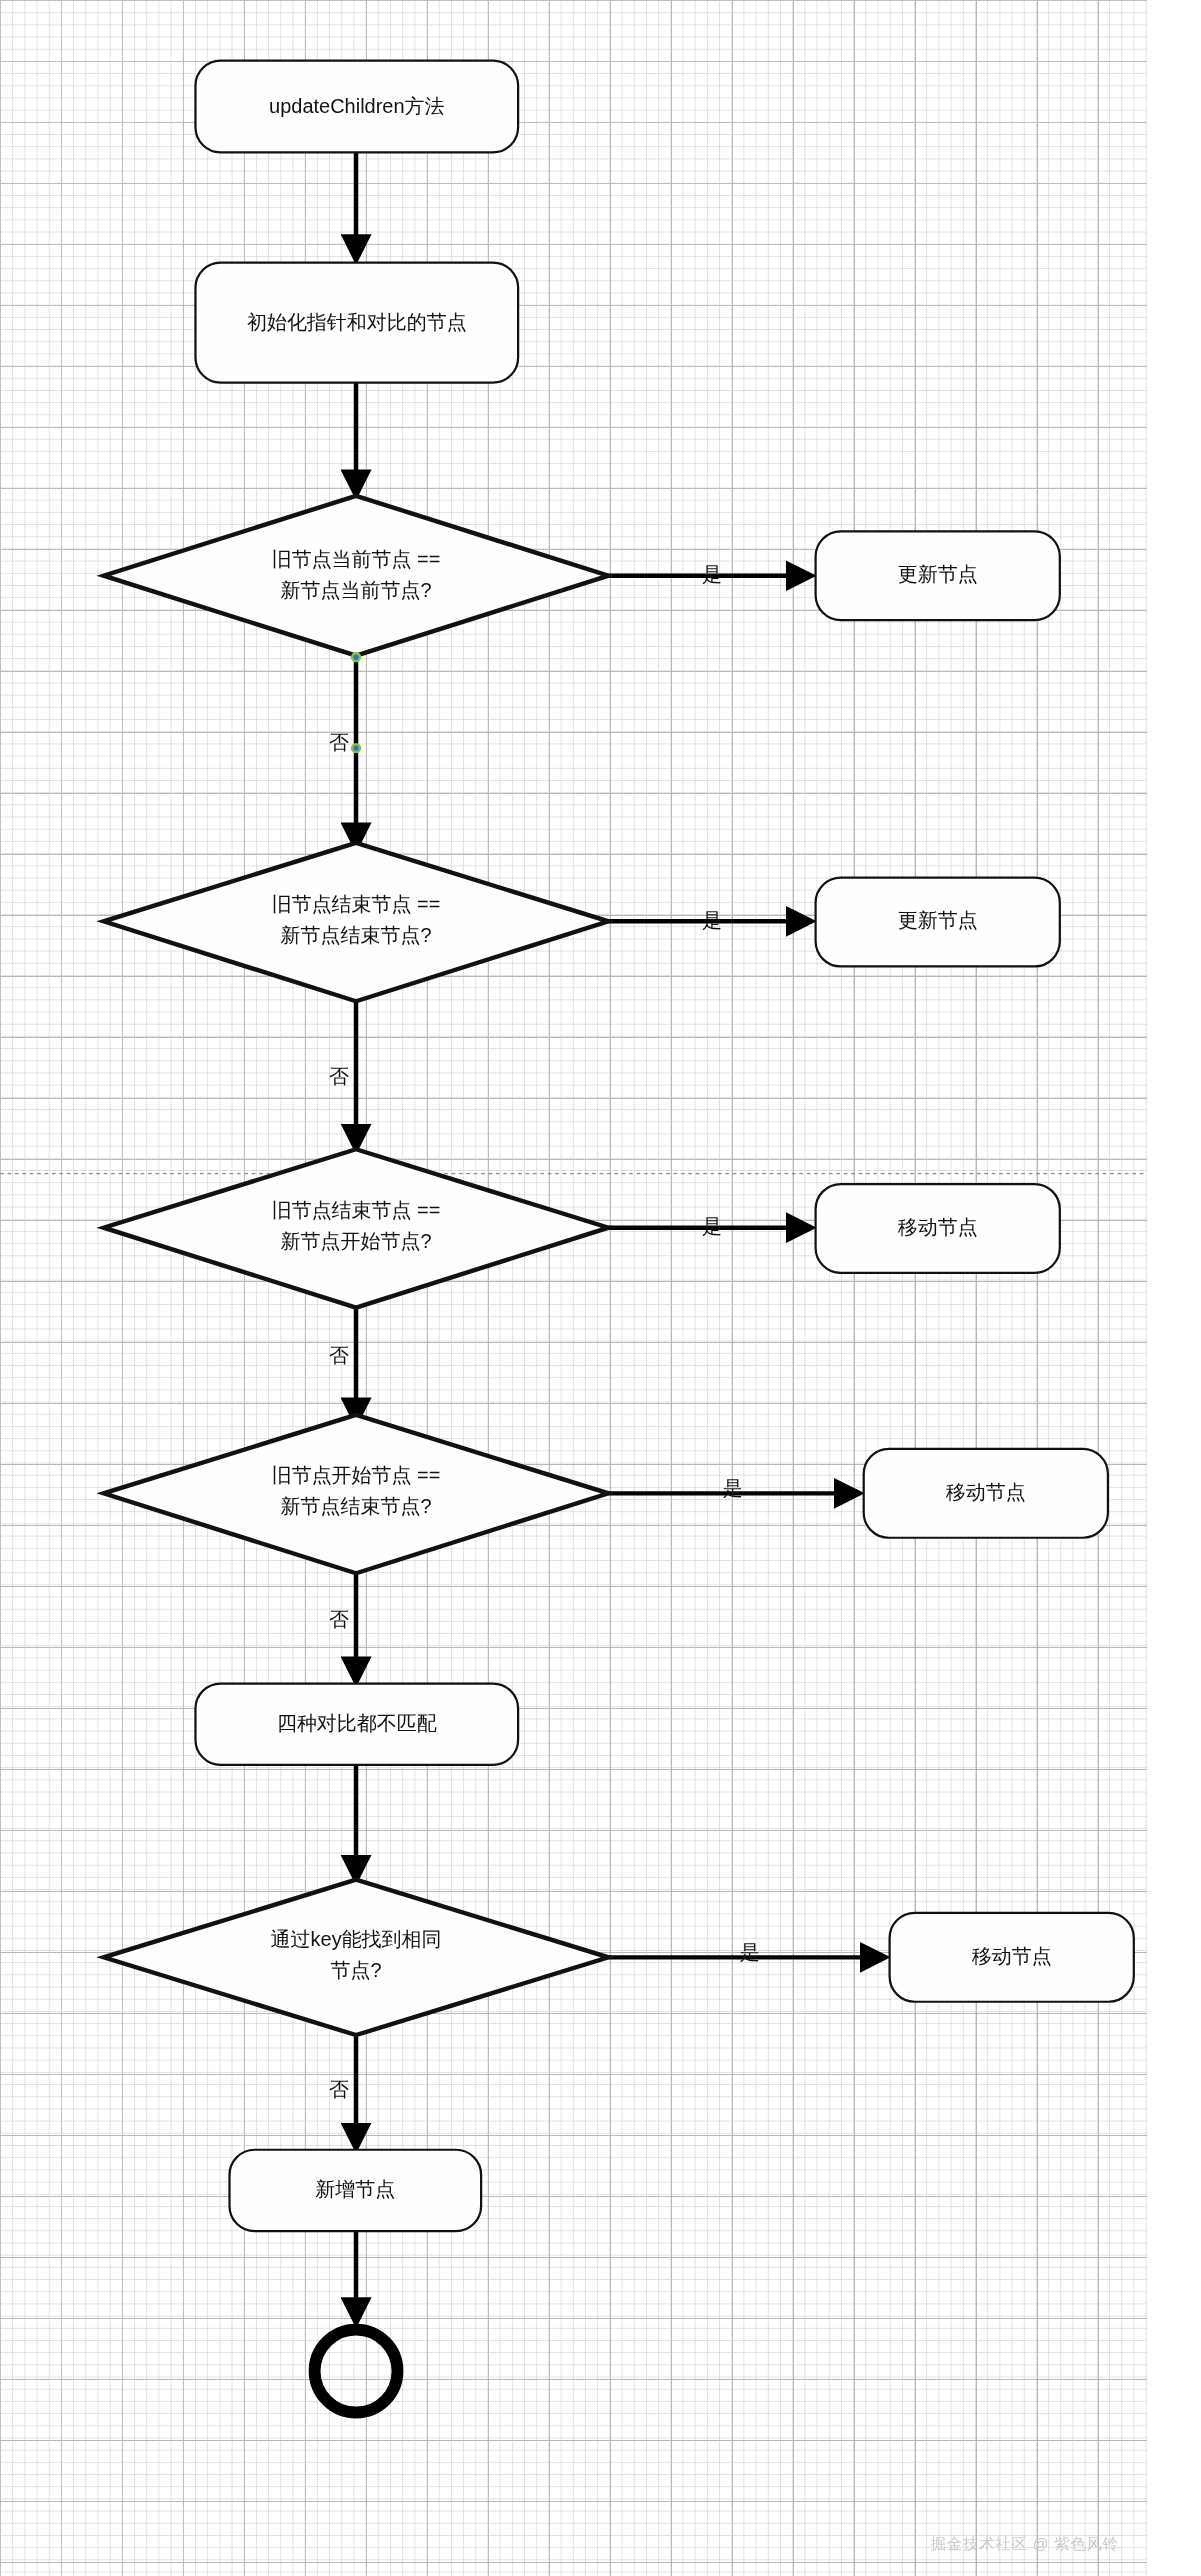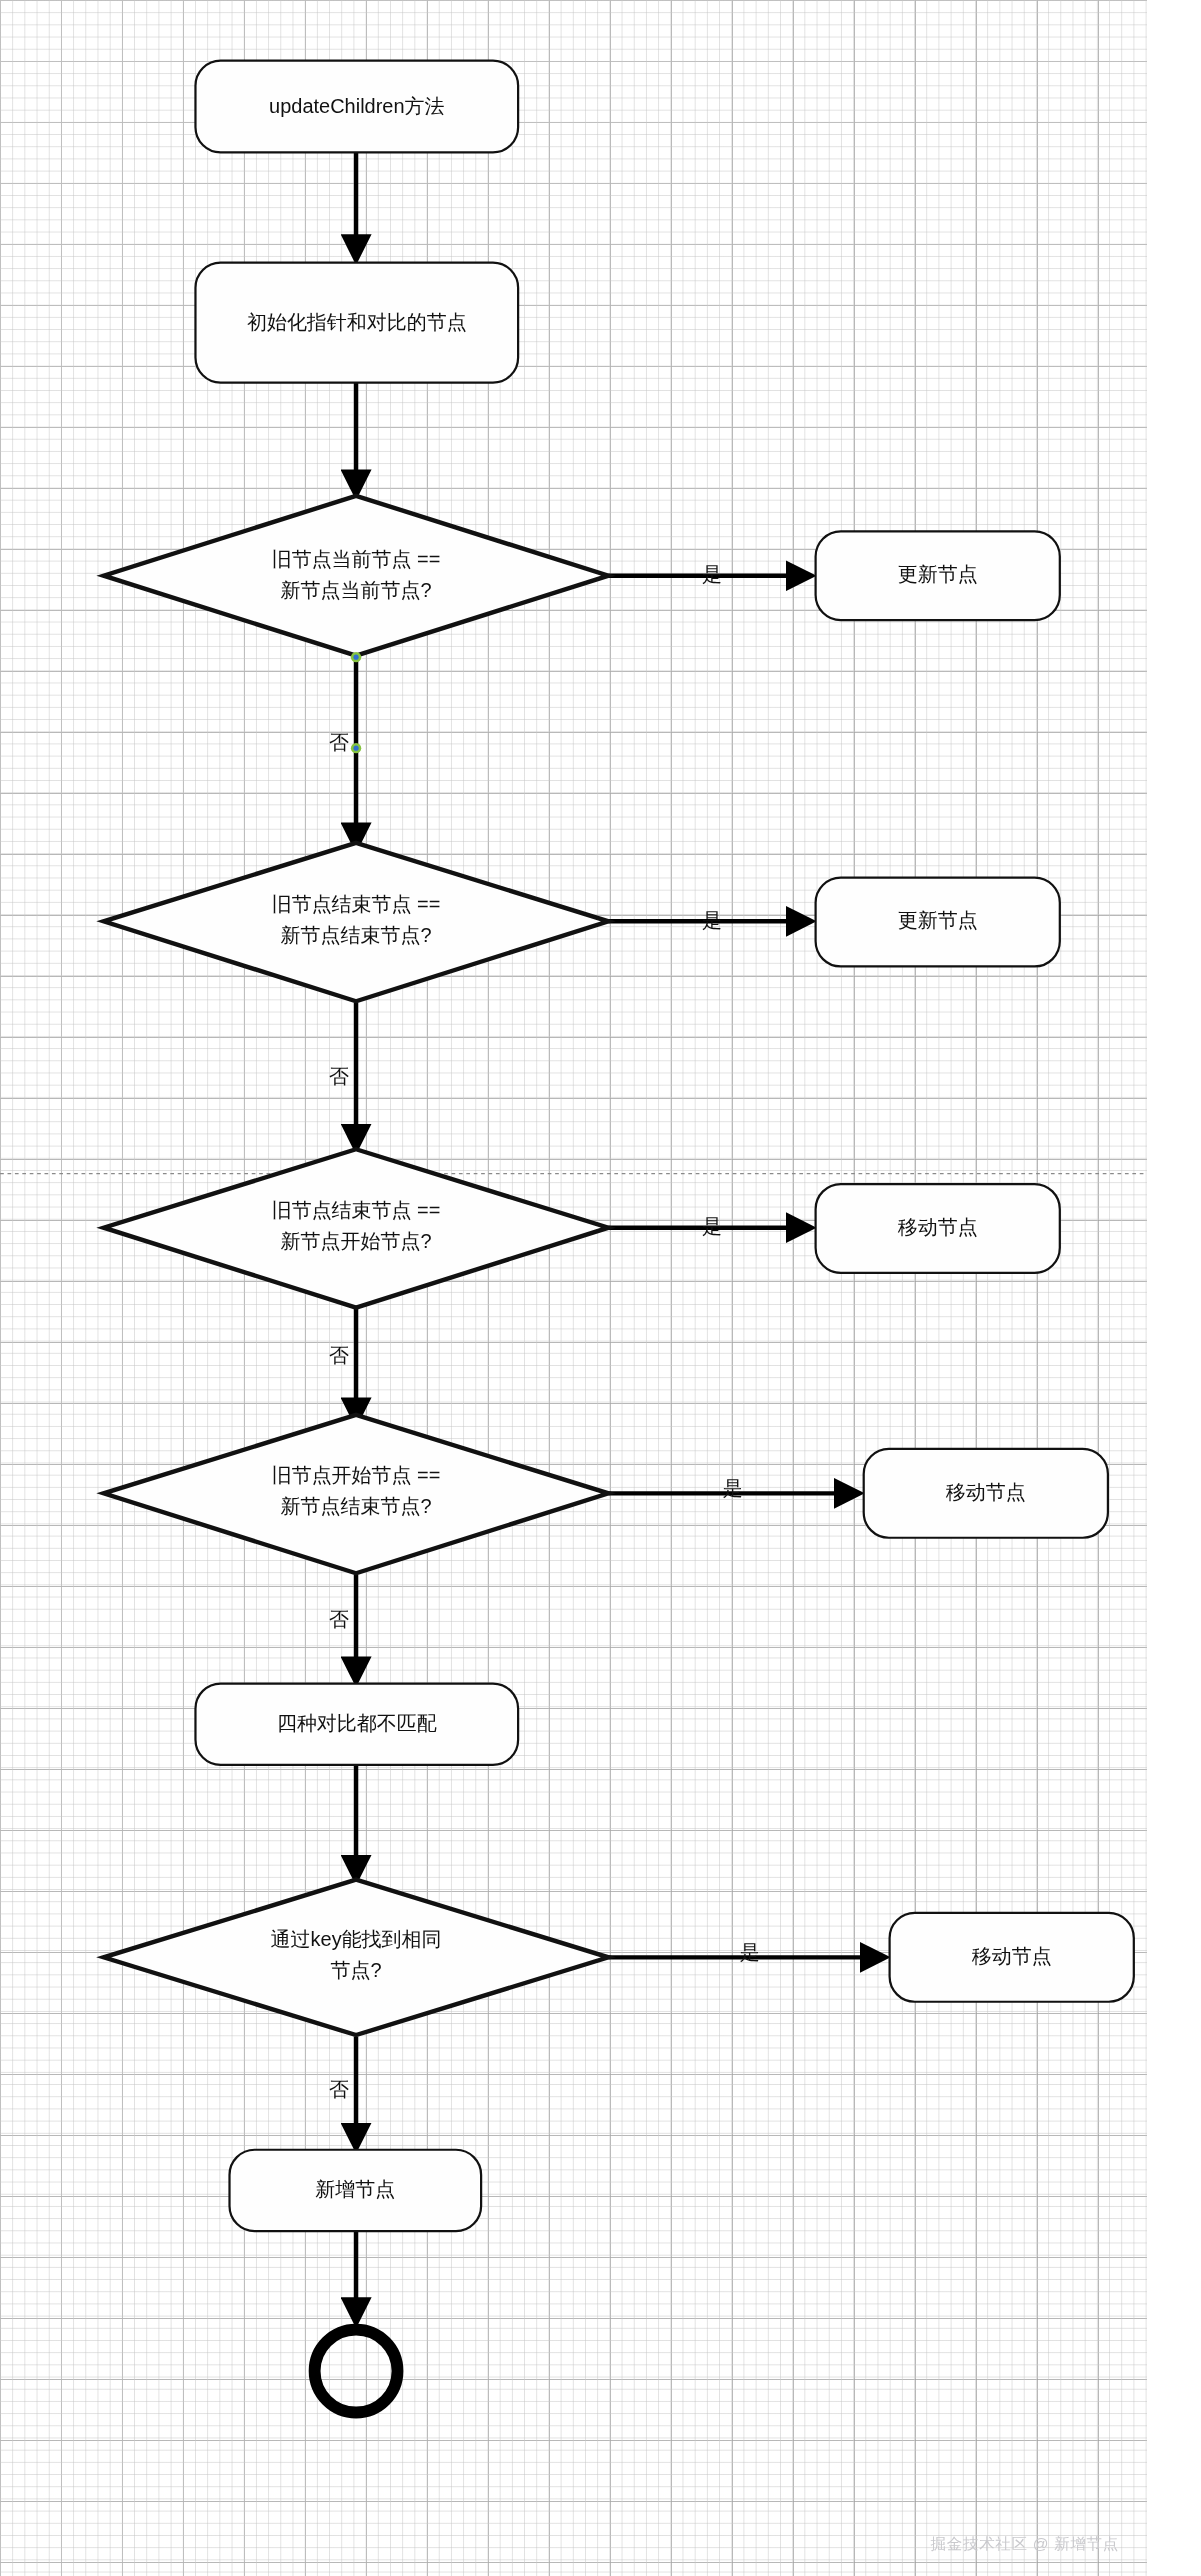--- a/index.html
+++ b/index.html
@@ -235,16 +235,16 @@
     <text class="edge-label" x="962" y="1659">是</text>
     <text class="edge-label" x="458" y="1833">否</text>
 
     <text class="edge-label" x="990" y="2013">是</text>
     <text class="edge-label" x="458" y="2190">否</text>
 
     <text class="edge-label" x="1013" y="2640">是</text>
     <text class="edge-label" x="458" y="2825">否</text>
   </svg>
 
-  <div class="watermark">掘金技术社区 @ 新增节点</div>
+  <div class="watermark">掘金技术社区 @ 紫色风铃</div>
 
 </div>
 
 
 </body></html>

